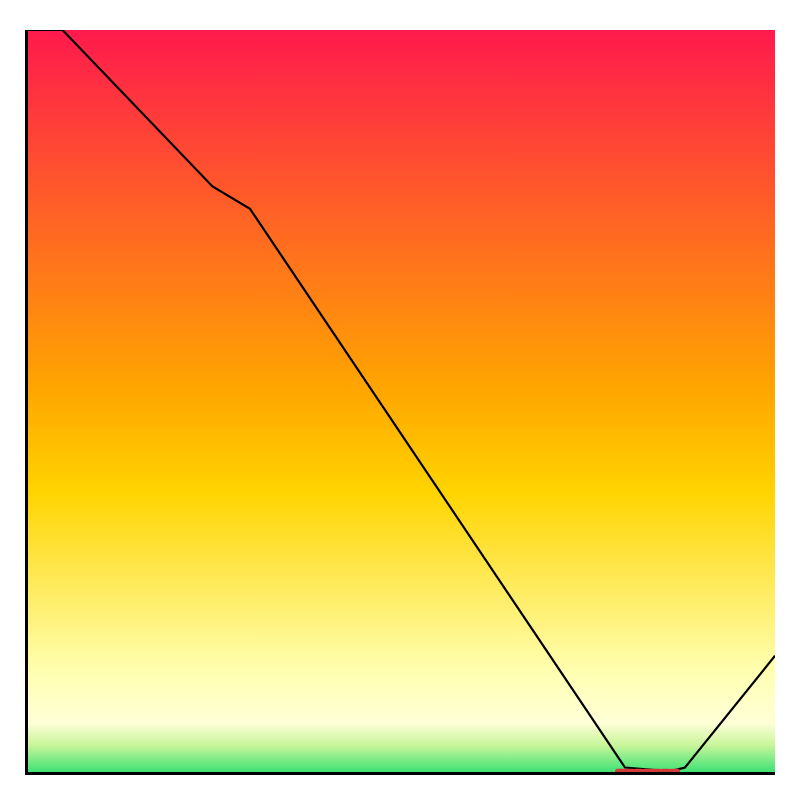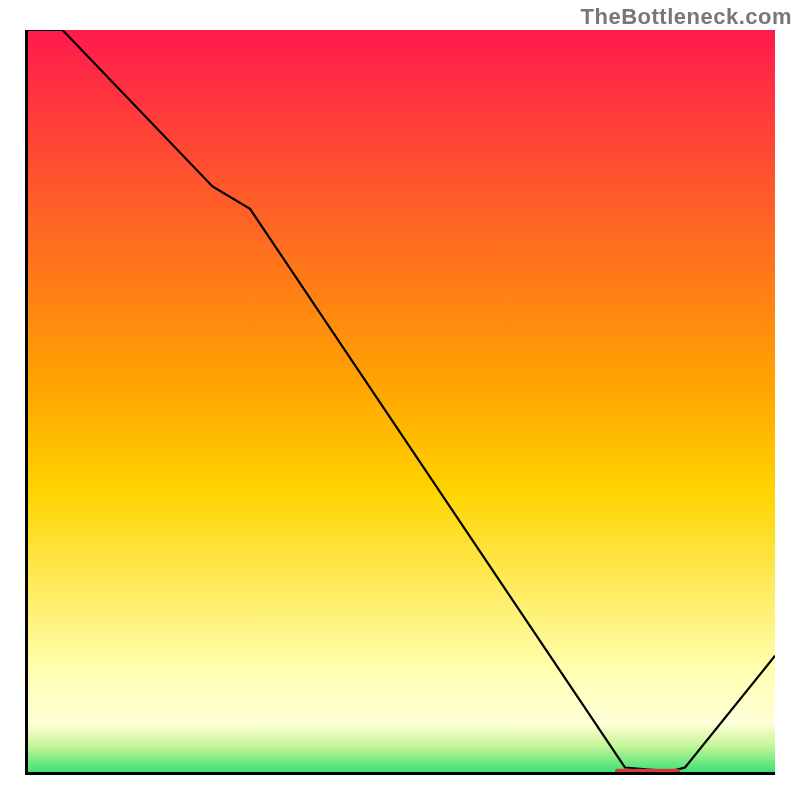--- a/index.html
+++ b/index.html
@@ -44,21 +44,20 @@
     font-weight: bold;
     letter-spacing: 1px;
     pointer-events: none;
   }
 </style>
 </head>
 <body>
 
 <div class="stage">
 
-  <div class="watermark">TheBottleneck.com</div>
 
   <div class="plot-wrap">
     <svg class="plot" viewBox="0 0 750 745" preserveAspectRatio="none">
       <defs>
         <linearGradient id="bg-grad" x1="0" y1="0" x2="0" y2="1">
           <stop id="g-top" offset="0%" stop-color="#ff1a4d"></stop>
           <stop id="g-mid1" offset="48%" stop-color="#ffa500"></stop>
           <stop id="g-mid2" offset="62%" stop-color="#ffd400"></stop>
           <stop id="g-pale" offset="86%" stop-color="#ffffb0"></stop>
           <stop id="g-pale2" offset="93%" stop-color="#ffffd8"></stop>

